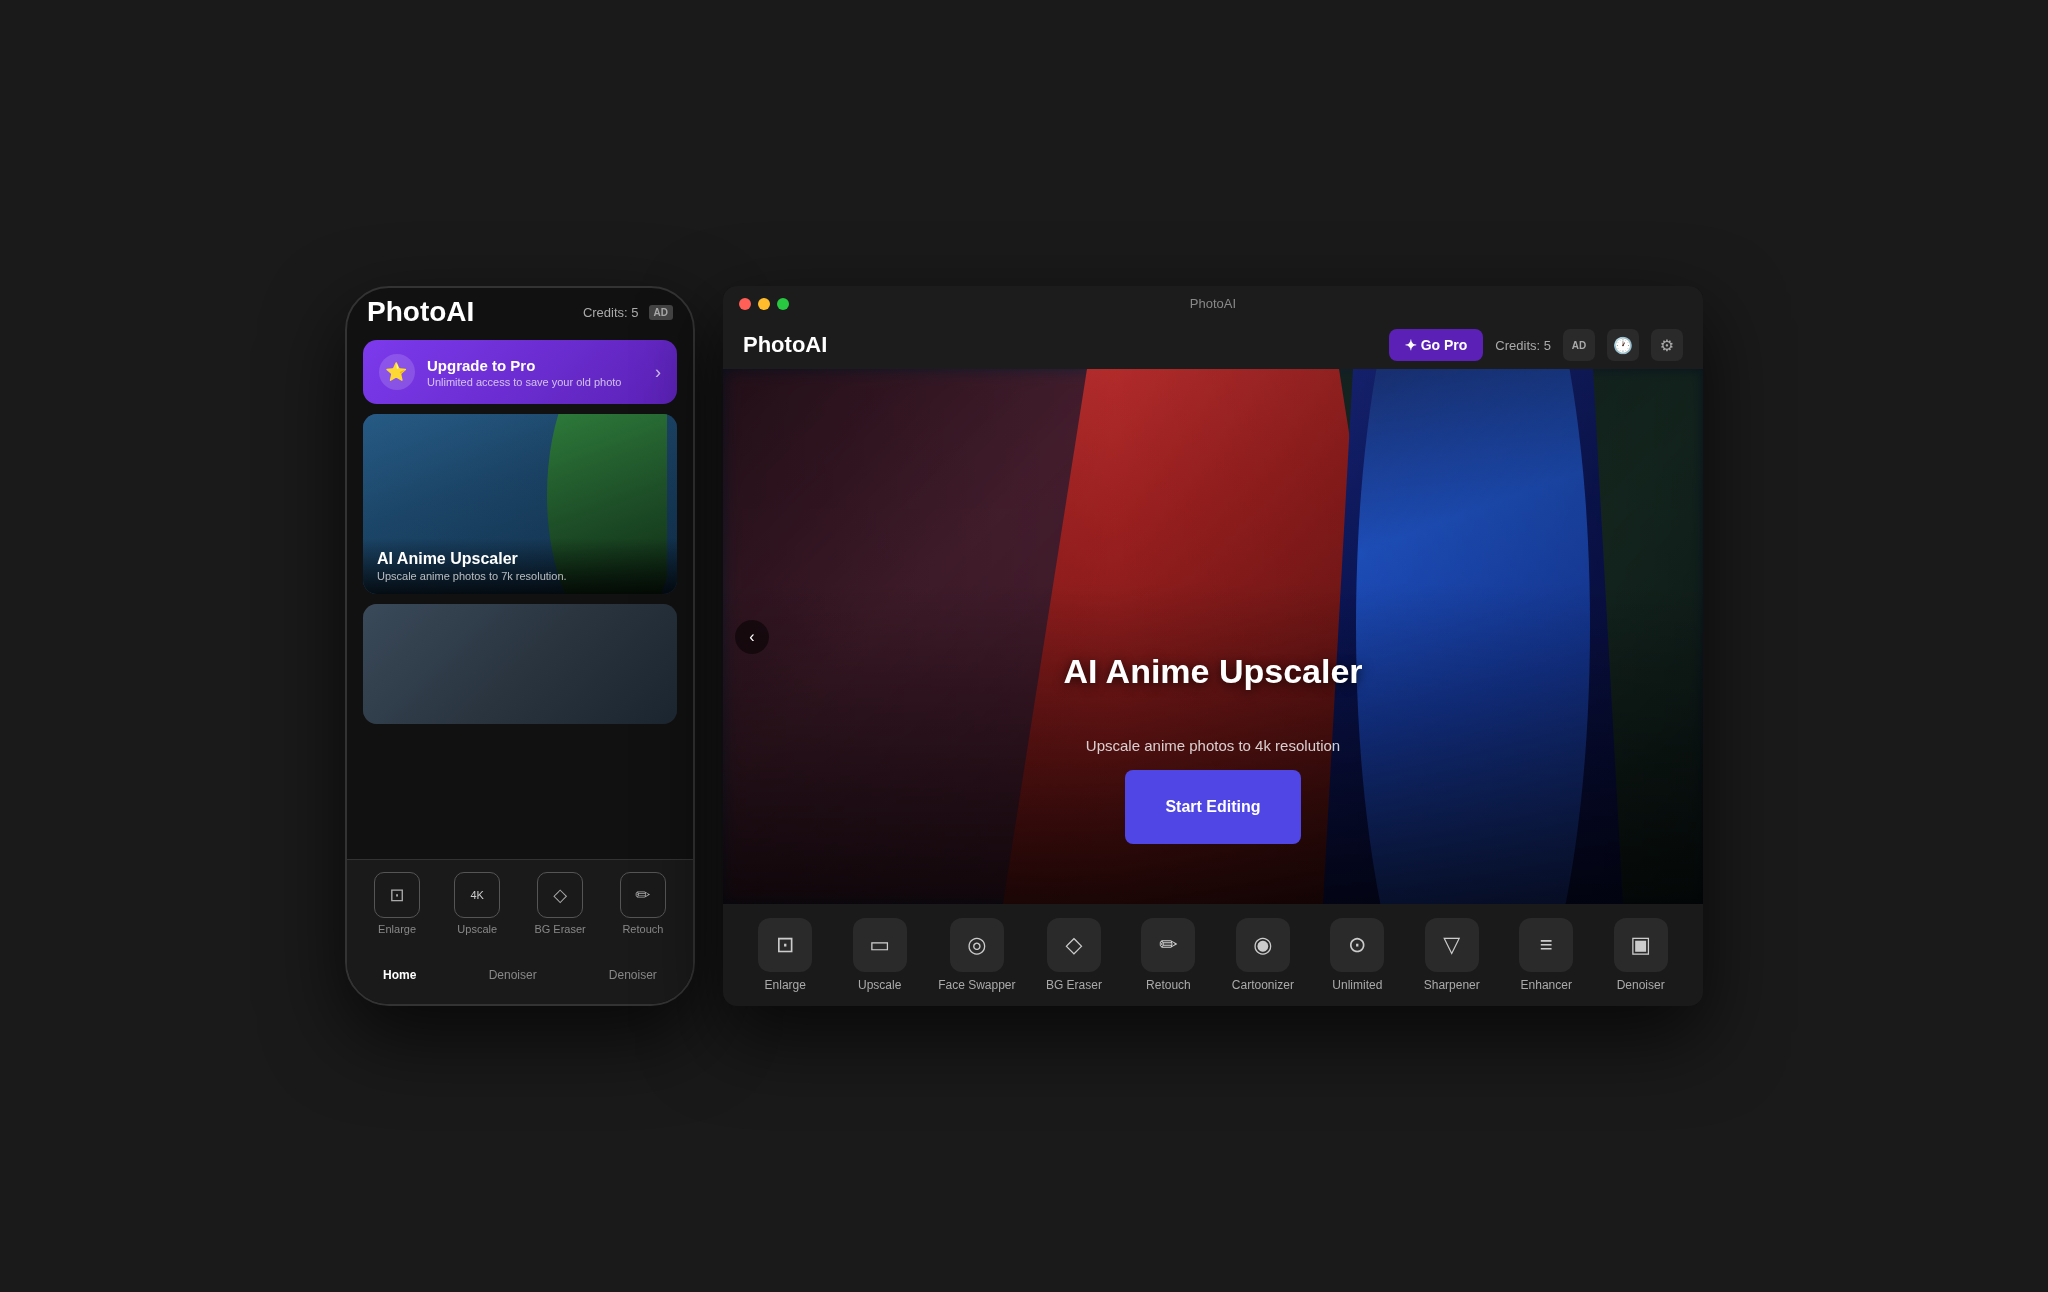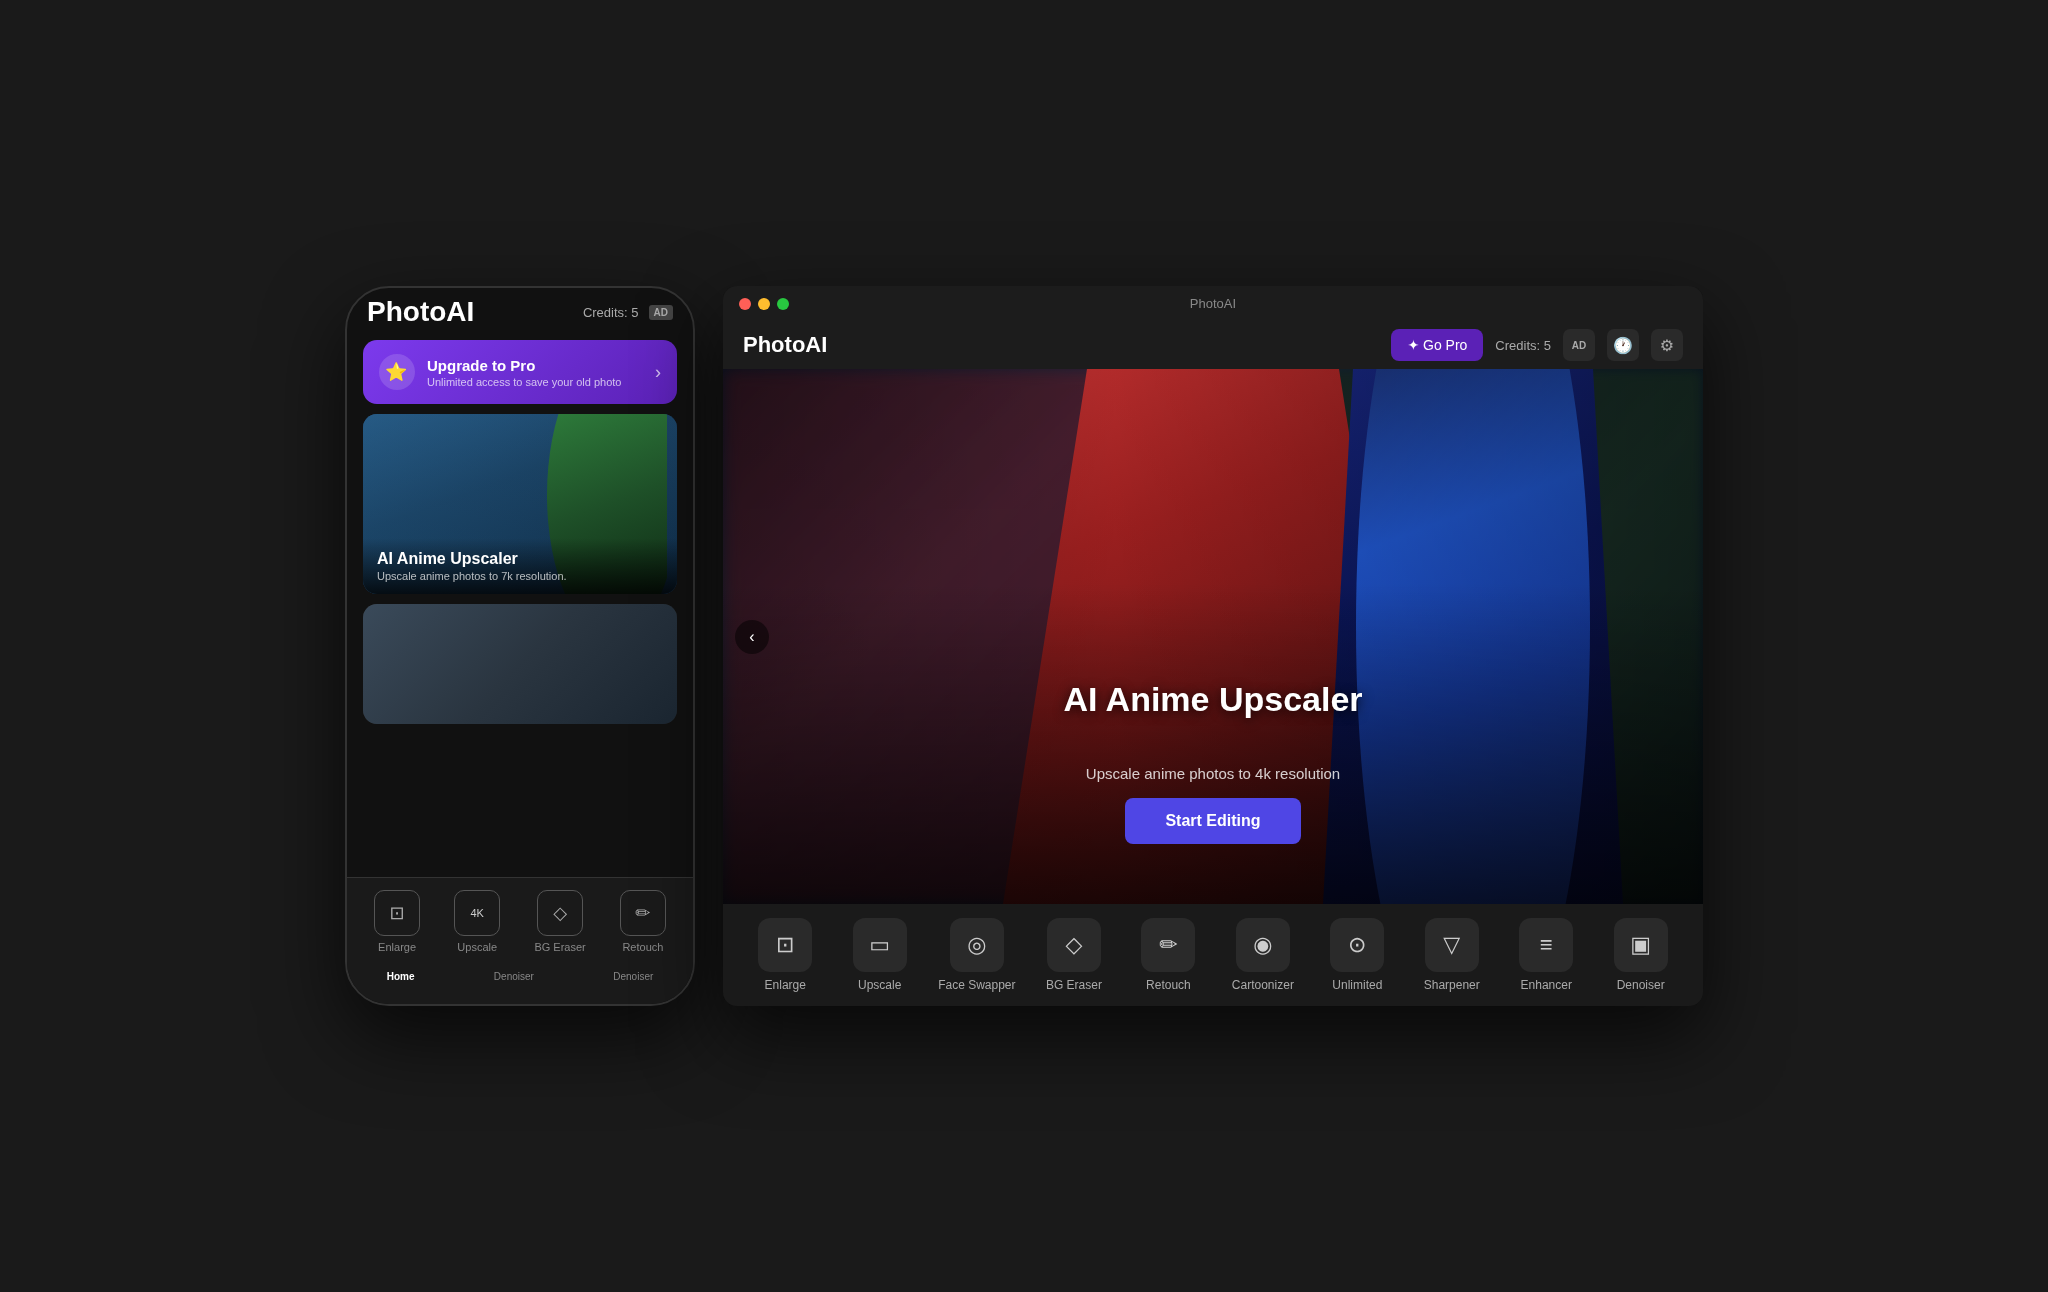--- a/index.html
+++ b/index.html
@@ -193,24 +193,25 @@
     }
     .toolbar-icon-label { color: #888; font-size: 11px; }
 
     .phone-tab-bar {
       display: flex;
       justify-content: space-around;
       padding: 6px 0 10px;
     }
     .phone-tab {
       color: #888;
-      font-size: 10px;
+      font-size: 12px;
       font-weight: 500;
       cursor: pointer;
       padding: 4px 16px;
+      margin-top: 15px;
     }
     .phone-tab.active { color: #fff; font-weight: 700; }
 
     
     .desktop-window {
       width: 980px;
       height: 720px;
       background: #111;
       border-radius: 14px;
       overflow: hidden;
@@ -261,21 +262,21 @@
       align-items: center;
       gap: 12px;
     }
     .go-pro-btn {
       background: #5b21b6;
       color: #fff;
       border: none;
       border-radius: 8px;
       padding: 8px 16px;
       font-size: 14px;
-      font-weight: 400;
+      font-weight: 700;
       cursor: pointer;
       display: flex;
       align-items: center;
       gap: 5px;
     }
     .credits-text { color: #aaa; font-size: 13px; }
     .header-icon-btn {
       background: #2a2a2a;
       border: none;
       border-radius: 7px;
@@ -376,21 +377,21 @@
     .hero-sub {
       color: rgba(255,255,255,0.8);
       font-size: 15px;
       margin-top: 38px;
     }
     .hero-cta {
       background: #4f46e5;
       color: #fff;
       border: none;
       border-radius: 8px;
-      padding: 14px 40px;
+      padding: 28px 40px;
       font-size: 16px;
       font-weight: 600;
       cursor: pointer;
       margin-top: 8px;
     }
 
     .tools-bar {
       background: #1a1a1a;
       padding: 14px 20px;
       display: flex;

